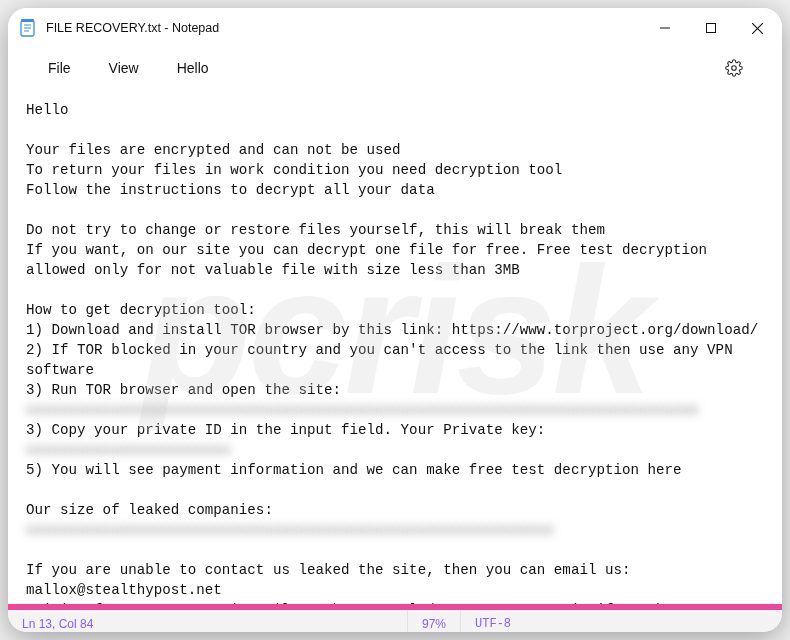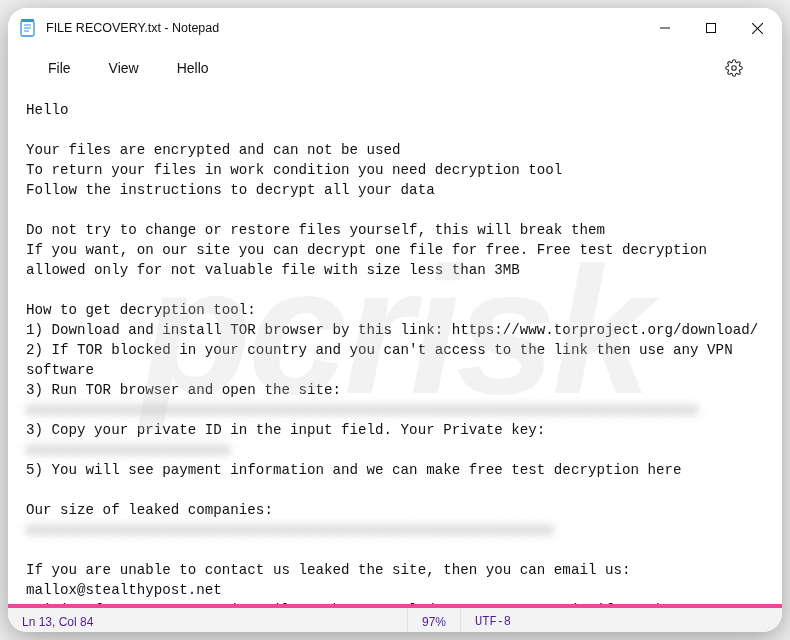--- a/index.html
+++ b/index.html
@@ -79,25 +79,25 @@
     position: relative;
   }
   .blur {
     color: transparent;
     text-shadow: 0 0 9px rgba(80,80,80,.8);
     user-select: none;
   }
   .statusbar {
     height: 28px;
     background: #f3f3f3;
-    border-top: 4px solid #ec4899;
+    border-top: 6px solid #ec4899;
     display: flex;
     align-items: center;
     font-size: 12px;
-    color: #4c1d95;
+    color: #8b5cf6;
   }
   .statusbar .cell {
     padding: 0 14px;
     border-right: 1px solid #e2e2e2;
     line-height: 28px;
     height: 100%;
   }
   .statusbar .cell.first { flex: 0 0 400px; border-left: none; }
   .statusbar .cell.last { border-right: none; font-family: Liberation Mono, monospace; }
   

